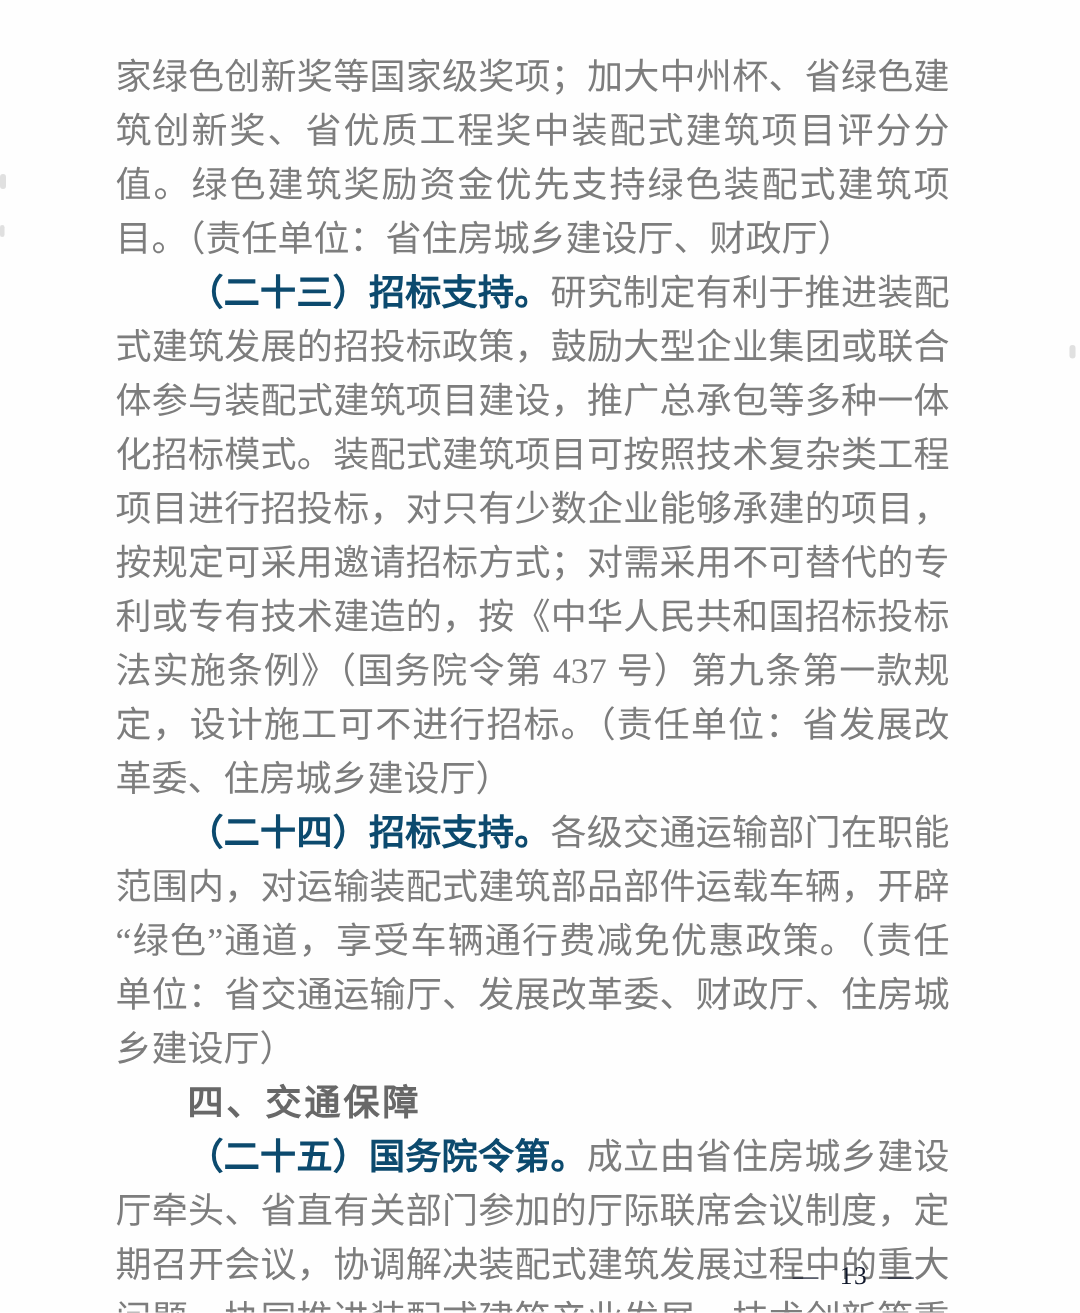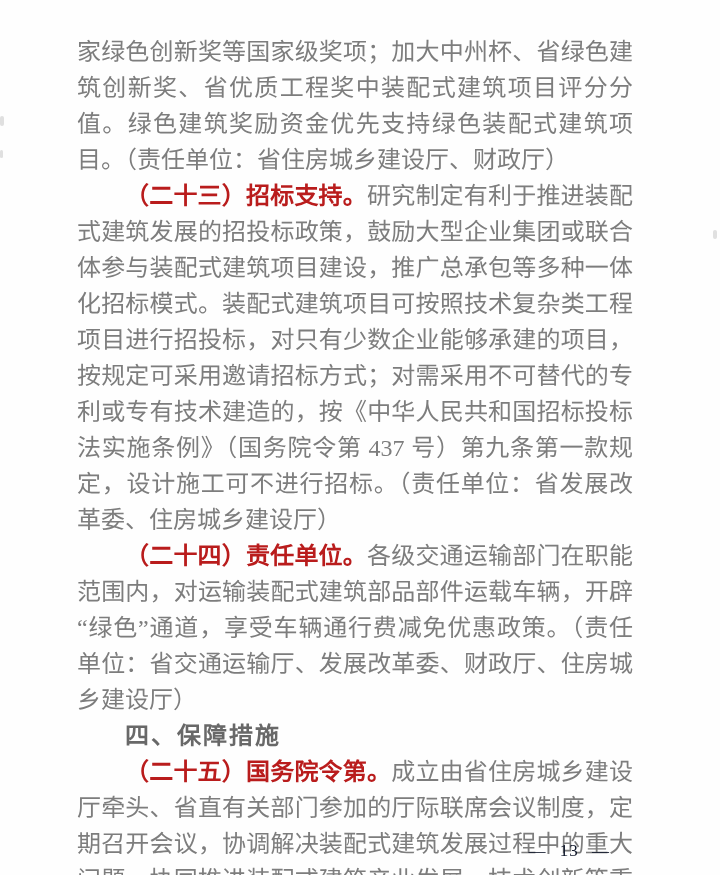--- a/index.html
+++ b/index.html
@@ -33,21 +33,21 @@
   }
   .para {
     margin: 0;
     padding: 0;
   }
   .para.item, .para.section {
     text-indent: 2em;
   }
   .para .heading {
     font-weight: bold;
-    color: #b91c1c;
+    color: #0c4a6e;
   }
   .para.section {
     font-family: "Liberation Sans", "DejaVu Sans", sans-serif;
   }
   .para.section .heading {
     color: #686868;
     letter-spacing: 2px;
   }
   .footer-pagenum {
     position: absolute;
@@ -71,22 +71,22 @@
   .artifact.a3 { right: 3px; top: 230px; width: 4px; height: 9px; }
 </style>
 </head>
 <body>
 
 <div class="page">
 
   <div class="doc-body">
       <p class="para continuation"><span>家绿色创新奖等国家级奖项；加大中州杯、省绿色建筑创新奖、省优质工程奖中装配式建筑项目评分分值。绿色建筑奖励资金优先支持绿色装配式建筑项目。（责任单位：省住房城乡建设厅、财政厅）</span></p>
       <p class="para item"><span class="heading">（二十三）招标支持。</span><span>研究制定有利于推进装配式建筑发展的招投标政策，鼓励大型企业集团或联合体参与装配式建筑项目建设，推广总承包等多种一体化招标模式。装配式建筑项目可按照技术复杂类工程项目进行招投标，对只有少数企业能够承建的项目，按规定可采用邀请招标方式；对需采用不可替代的专利或专有技术建造的，按《中华人民共和国招标投标法实施条例》（国务院令第 437 号）第九条第一款规定，设计施工可不进行招标。（责任单位：省发展改革委、住房城乡建设厅）</span></p>
-      <p class="para item"><span class="heading">（二十四）责任单位。</span><span>各级交通运输部门在职能范围内，对运输装配式建筑部品部件运载车辆，开辟“绿色”通道，享受车辆通行费减免优惠政策。（责任单位：省交通运输厅、发展改革委、财政厅、住房城乡建设厅）</span></p>
-      <p class="para section"><span class="heading">四、保障措施</span></p>
+      <p class="para item"><span class="heading">（二十四）招标支持。</span><span>各级交通运输部门在职能范围内，对运输装配式建筑部品部件运载车辆，开辟“绿色”通道，享受车辆通行费减免优惠政策。（责任单位：省交通运输厅、发展改革委、财政厅、住房城乡建设厅）</span></p>
+      <p class="para section"><span class="heading">四、交通保障</span></p>
       <p class="para item"><span class="heading">（二十五）国务院令第。</span><span>成立由省住房城乡建设厅牵头、省直有关部门参加的厅际联席会议制度，定期召开会议，协调解决装配式建筑发展过程中的重大问题，协同推进装配式建筑产业发展、技术创新等重大事项。各省辖市、省直管县（市）要建立相应制度，制订具体实施方案，出台政策措施，强化项目落地，</span></p>
     </div>
 
   <div class="footer-pagenum">— 13 —</div>
 
   <div class="artifact a1"></div>
   <div class="artifact a2"></div>
   <div class="artifact a3"></div>
 
 </div>

